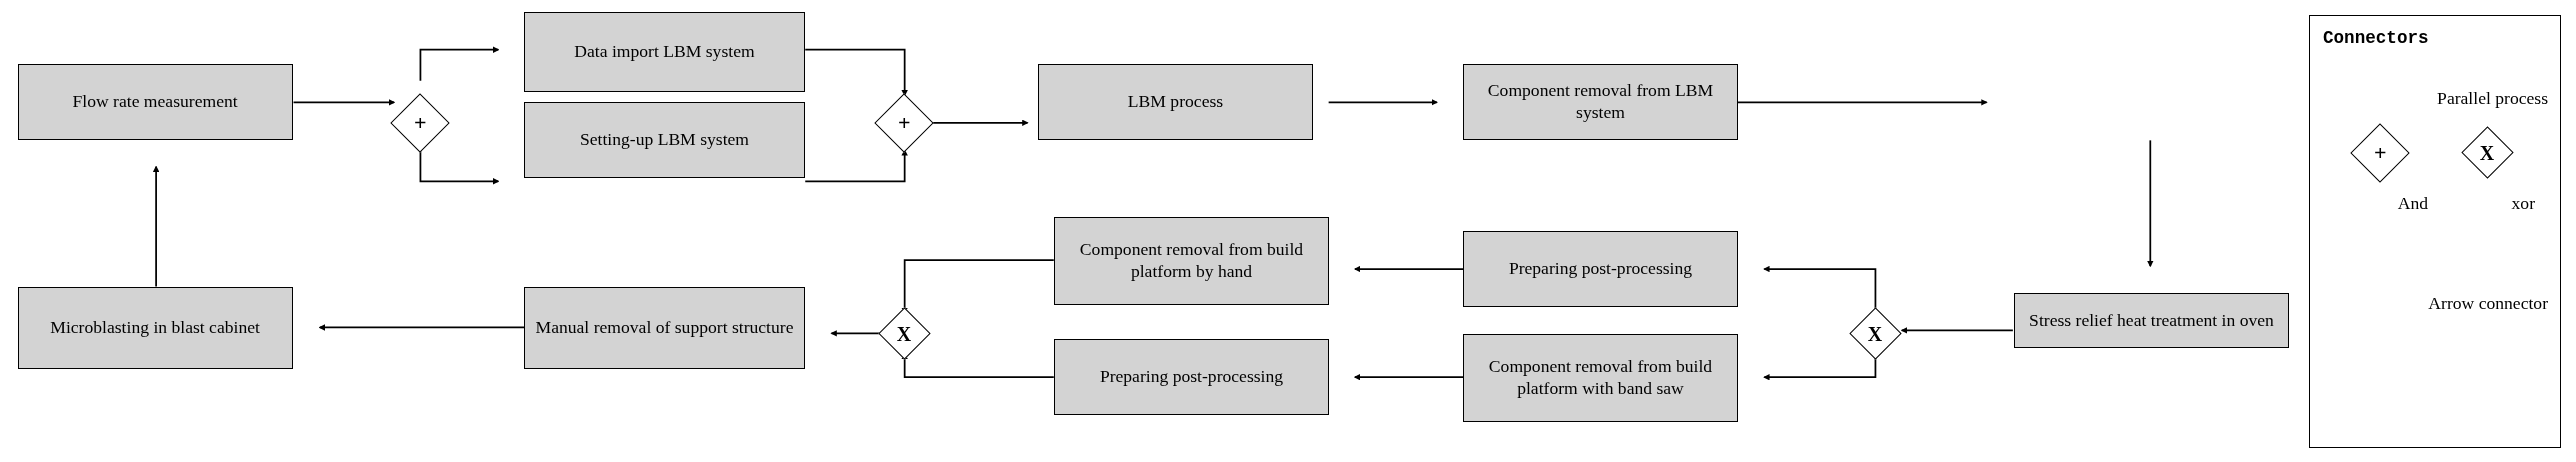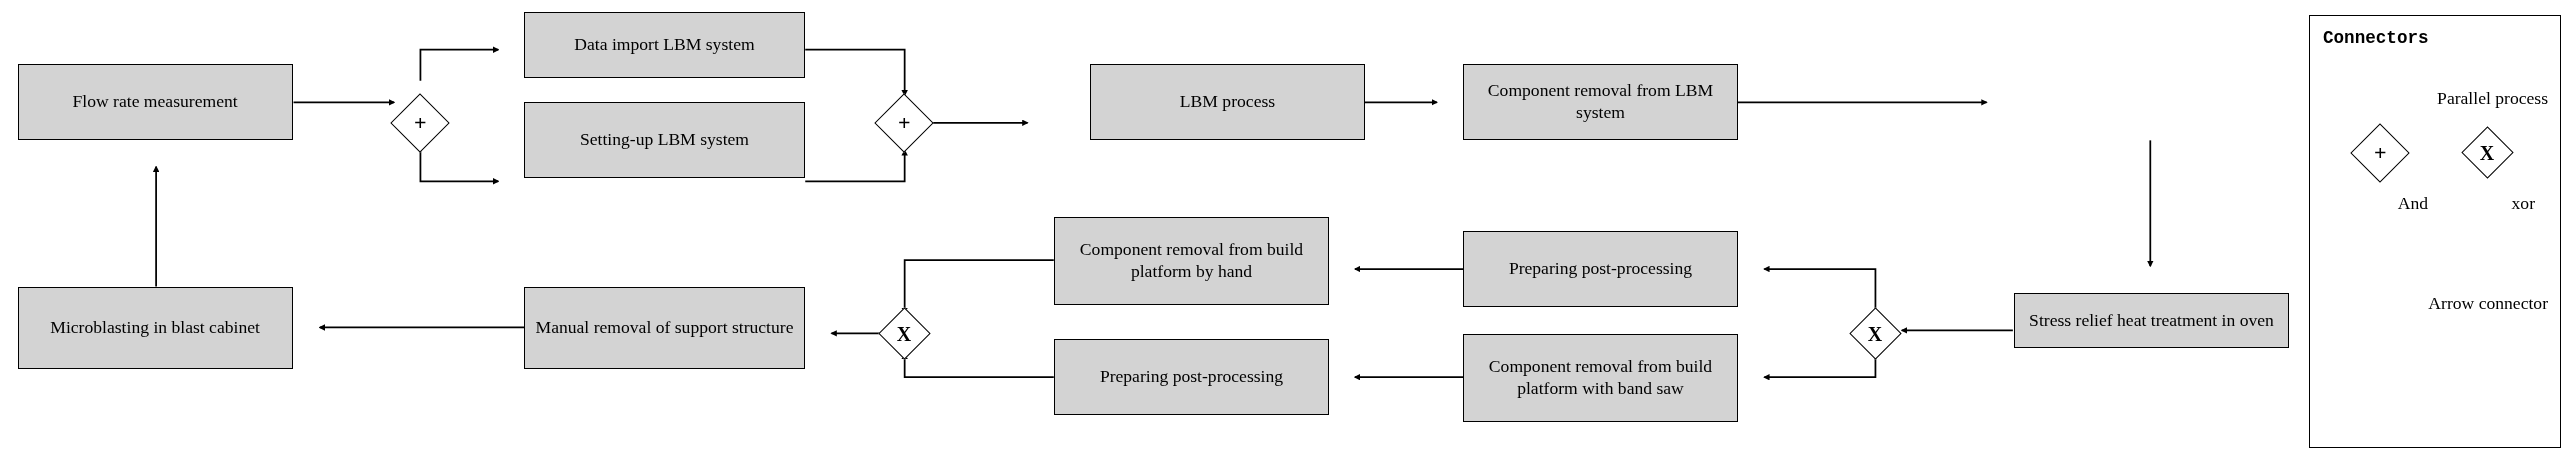--- a/index.html
+++ b/index.html
@@ -133,27 +133,27 @@
 
       <path d="M265,490 L265,285" marker-end="url(#arrow)"></path>
 
       <path d="M3980,715 L4190,715 L4190,635" marker-end="url(#arrow)"></path>
     </g>
   </svg>
 
   <div class="node" style="left:17.6px; top:64px; width:275px; height:76px;">
       <span>Flow rate measurement</span>
     </div>
-  <div class="node" style="left:524px; top:11.7px; width:281px; height:66px;">
+  <div class="node" style="left:524px; top:11.7px; width:281px; height:80px;">
       <span>Data import LBM system</span>
     </div>
   <div class="node" style="left:524px; top:102px; width:281px; height:76px;">
       <span>Setting-up LBM system</span>
     </div>
-  <div class="node" style="left:1090px; top:64px; width:275px; height:76px;">
+  <div class="node" style="left:1038px; top:64px; width:275px; height:76px;">
       <span>LBM process</span>
     </div>
   <div class="node" style="left:1463px; top:64px; width:275px; height:76px;">
       <span>Component removal from LBM system</span>
     </div>
   <div class="node" style="left:2014px; top:293px; width:275px; height:55px;">
       <span>Stress relief heat treatment in oven</span>
     </div>
   <div class="node" style="left:1463px; top:334px; width:275px; height:88px;">
       <span>Component removal from build platform with band saw</span>

